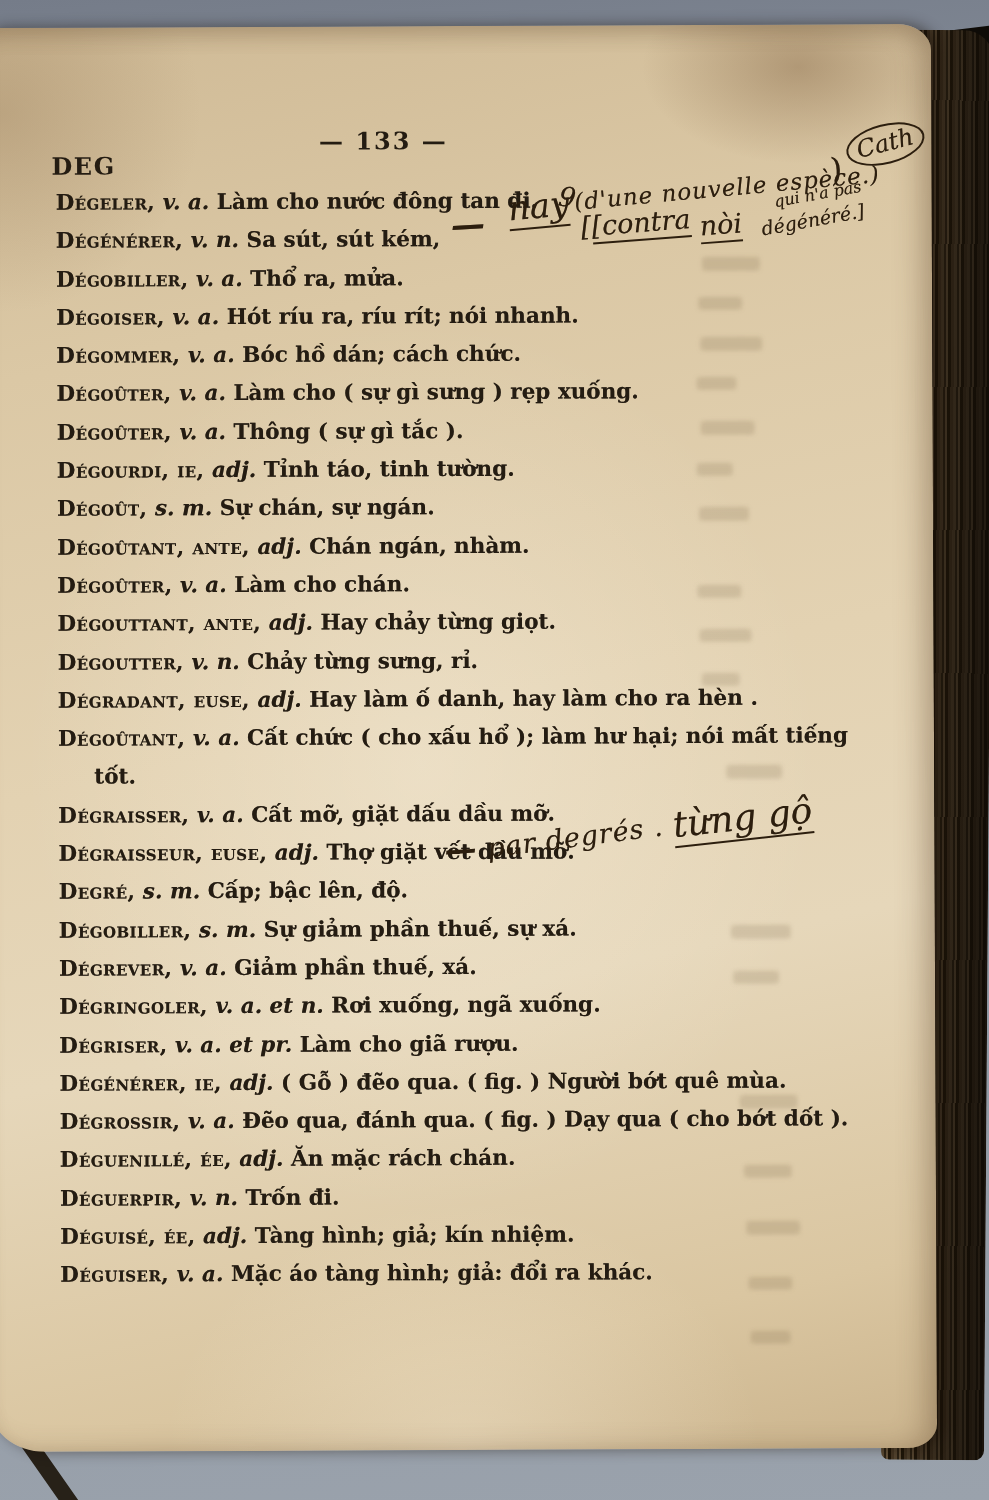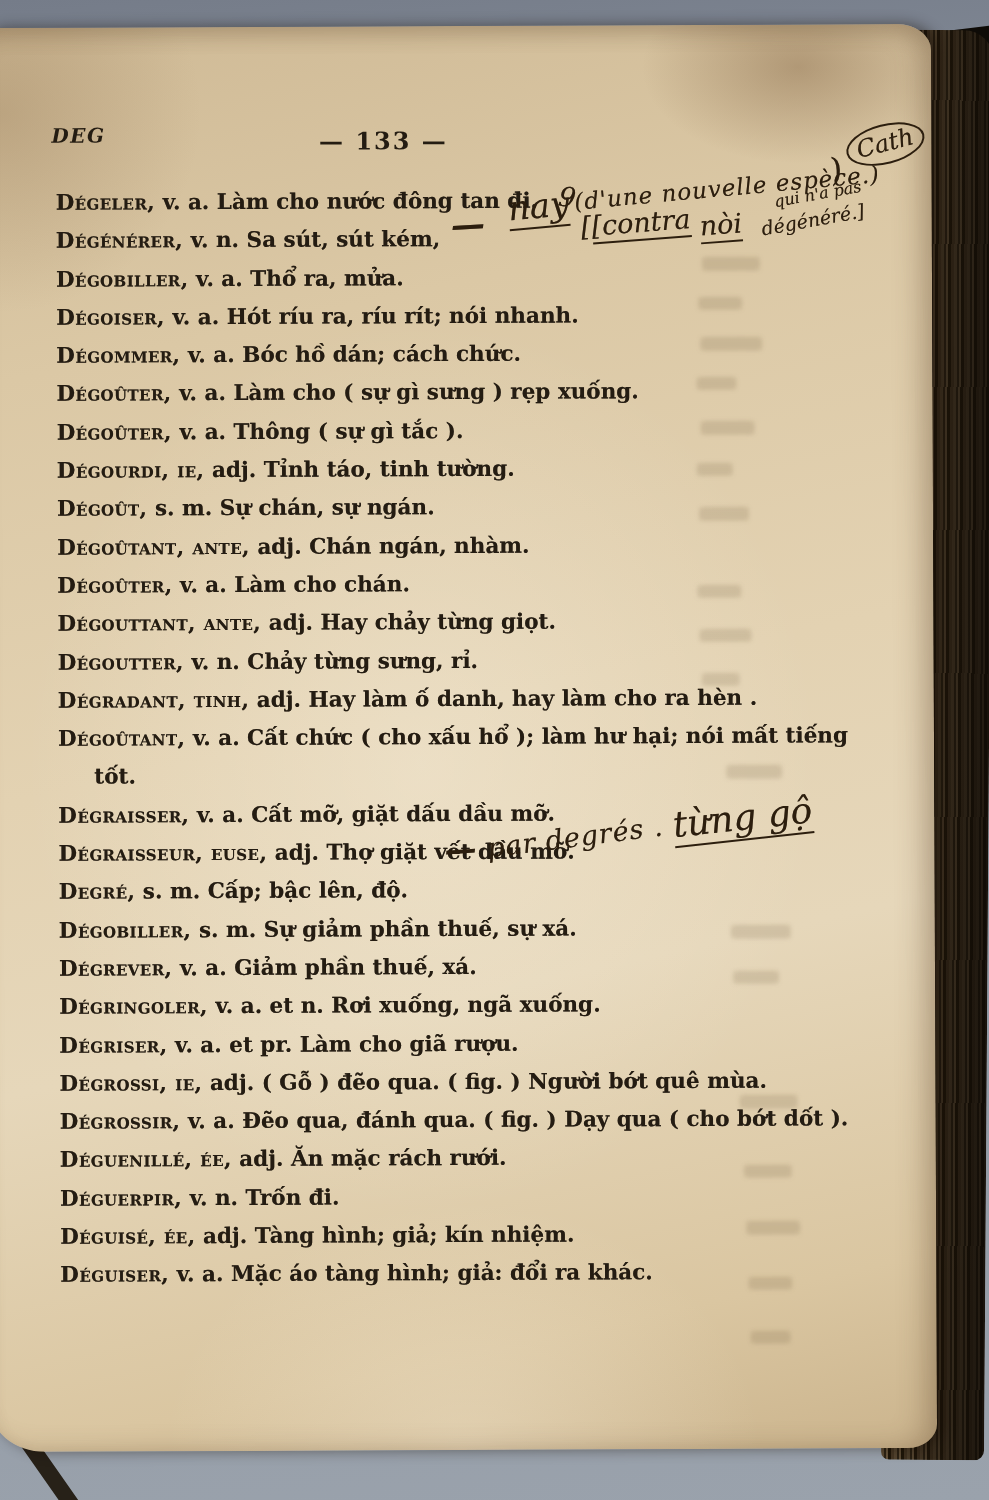--- a/index.html
+++ b/index.html
@@ -39,35 +39,35 @@
     border-radius:18px 34px 30px 56px / 14px 26px 24px 48px;
     background:
       radial-gradient(ellipse 60% 45% at 46% 52%, rgba(255,250,238,.30), rgba(255,250,238,0) 70%),
       radial-gradient(ellipse 22% 9% at 86% 3%, rgba(116,84,52,.38), rgba(116,84,52,0) 75%),
       radial-gradient(ellipse 30% 20% at 2% 6%, rgba(135,105,70,.30), rgba(135,105,70,0) 70%),
       radial-gradient(ellipse 45% 25% at 50% 100%, rgba(248,238,218,.35), rgba(248,238,218,0) 70%),
       linear-gradient(168deg,#cfba96 0%,#dbc8a5 22%,#e3d2b2 48%,#e6d7ba 66%,#dac6a1 88%,#cbb48d 100%);
     box-shadow: 6px 0 14px rgba(20,12,4,.45), inset -14px 0 26px rgba(92,70,42,.28), inset 0 10px 18px rgba(110,85,55,.20);
   }
   .header-label{
-    position:absolute;left:68px;top:96px;font-size:20px;font-weight:bold;
-    letter-spacing:1.5px;color:#241c12;font-style:italic;
+    position:absolute;left:68px;top:124px;font-size:24px;font-weight:bold;
+    letter-spacing:1.5px;color:#241c12;
   }
   .page-number{
     position:absolute;left:260px;top:100px;width:280px;text-align:center;
     font-size:24px;font-weight:bold;color:#241c12;letter-spacing:2px;
   }
   .entries{
     position:absolute;left:72px;top:156px;width:818px;
     font-size:21.5px;line-height:38.3px;font-weight:bold;color:#241c12;
     text-shadow:0 0 .5px rgba(36,28,18,.6);
   }
   .entry{margin:0;padding-left:36px;text-indent:-36px;}
   .hw{font-variant:small-caps;letter-spacing:.4px;}
-  .pos{}
+  .pos{font-style:italic;}
   
   .hand{
     position:absolute;z-index:5;color:#2c1e0e;font-style:italic;
     font-family:"DejaVu Serif","Liberation Serif",serif;
     text-shadow:0 0 .6px rgba(44,30,14,.55);white-space:nowrap;
   }
   .u{border-bottom:2.5px solid #2c1e0e;padding-bottom:1px;}
   .cath{
     display:inline-block;border:2.5px solid #2c1e0e;border-radius:50%;
     padding:3px 9px 5px 9px;
@@ -94,32 +94,32 @@
       <p class="entry"><span class="hw">Dégoiser,</span> <span class="pos">v. a.</span> <span class="def">Hót ríu ra, ríu rít; nói nhanh.</span></p>
       <p class="entry"><span class="hw">Dégommer,</span> <span class="pos">v. a.</span> <span class="def">Bóc hồ dán; cách chức.</span></p>
       <p class="entry"><span class="hw">Dégoûter,</span> <span class="pos">v. a.</span> <span class="def">Làm cho ( sự gì sưng ) rẹp xuống.</span></p>
       <p class="entry"><span class="hw">Dégoûter,</span> <span class="pos">v. a.</span> <span class="def">Thông ( sự gì tắc ).</span></p>
       <p class="entry"><span class="hw">Dégourdi, ie,</span> <span class="pos">adj.</span> <span class="def">Tỉnh táo, tinh tường.</span></p>
       <p class="entry"><span class="hw">Dégoût,</span> <span class="pos">s. m.</span> <span class="def">Sự chán, sự ngán.</span></p>
       <p class="entry"><span class="hw">Dégoûtant, ante,</span> <span class="pos">adj.</span> <span class="def">Chán ngán, nhàm.</span></p>
       <p class="entry"><span class="hw">Dégoûter,</span> <span class="pos">v. a.</span> <span class="def">Làm cho chán.</span></p>
       <p class="entry"><span class="hw">Dégouttant, ante,</span> <span class="pos">adj.</span> <span class="def">Hay chảy từng giọt.</span></p>
       <p class="entry"><span class="hw">Dégoutter,</span> <span class="pos">v. n.</span> <span class="def">Chảy từng sưng, rỉ.</span></p>
-      <p class="entry"><span class="hw">Dégradant, tinh,</span> <span class="pos">adj.</span> <span class="def">Hay làm ố danh, hay làm cho ra hèn .</span></p>
+      <p class="entry"><span class="hw">Dégradant, euse,</span> <span class="pos">adj.</span> <span class="def">Hay làm ố danh, hay làm cho ra hèn .</span></p>
       <p class="entry"><span class="hw">Dégoûtant,</span> <span class="pos">v. a.</span> <span class="def">Cất chức ( cho xấu hổ ); làm hư hại; nói mất tiếng tốt.</span></p>
       <p class="entry"><span class="hw">Dégraisser,</span> <span class="pos">v. a.</span> <span class="def">Cất mỡ, giặt dấu  dầu mỡ.</span></p>
       <p class="entry"><span class="hw">Dégraisseur, euse,</span> <span class="pos">adj.</span> <span class="def">Thợ giặt vết dầu mỡ.</span></p>
       <p class="entry"><span class="hw">Degré,</span> <span class="pos">s. m.</span> <span class="def">Cấp; bậc lên, độ.</span></p>
       <p class="entry"><span class="hw">Dégobiller,</span> <span class="pos">s. m.</span> <span class="def">Sự giảm phần thuế, sự xá.</span></p>
       <p class="entry"><span class="hw">Dégrever,</span> <span class="pos">v. a.</span> <span class="def">Giảm phần thuế, xá.</span></p>
       <p class="entry"><span class="hw">Dégringoler,</span> <span class="pos">v. a. et n.</span> <span class="def">Rơi xuống, ngã xuống.</span></p>
       <p class="entry"><span class="hw">Dégriser,</span> <span class="pos">v. a. et pr.</span> <span class="def">Làm cho giã rượu.</span></p>
-      <p class="entry"><span class="hw">Dégrossi, ie,</span> <span class="pos">adj.</span> <span class="def">( Gỗ ) đẽo qua. ( fig. ) Người  bớt quê mùa.</span></p>
+      <p class="entry"><span class="hw">Dégénérer, ie,</span> <span class="pos">adj.</span> <span class="def">( Gỗ ) đẽo qua. ( fig. ) Người  bớt quê mùa.</span></p>
       <p class="entry"><span class="hw">Dégrossir,</span> <span class="pos">v. a.</span> <span class="def">Đẽo qua, đánh qua. ( fig. ) Dạy qua ( cho bớt dốt ).</span></p>
-      <p class="entry"><span class="hw">Déguenillé, ée,</span> <span class="pos">adj.</span> <span class="def">Ăn mặc rách rưới.</span></p>
+      <p class="entry"><span class="hw">Déguenillé, ée,</span> <span class="pos">adj.</span> <span class="def">Ăn mặc rách chán.</span></p>
       <p class="entry"><span class="hw">Déguerpir,</span> <span class="pos">v. n.</span> <span class="def">Trốn đi.</span></p>
       <p class="entry"><span class="hw">Déguisé, ée,</span> <span class="pos">adj.</span> <span class="def">Tàng hình; giả; kín nhiệm.</span></p>
       <p class="entry"><span class="hw">Déguiser,</span> <span class="pos">v. a.</span> <span class="def">Mặc áo tàng hình; giả: đổi ra khác.</span></p>
     </div>
 
   <div class="hand" style="left:575px;top:156px;font-size:27px;transform:rotate(8deg);">9</div>
   <div class="hand" style="left:590px;top:150px;font-size:23px;transform:rotate(-5deg);letter-spacing:1px;">(d'une nouvelle espèce.)</div>
   <div class="hand" style="left:846px;top:126px;font-size:32px;transform:rotate(-14deg);">)</div>
   <div class="hand" style="left:862px;top:100px;font-size:24px;transform:rotate(-14deg);">
     <span class="cath">Cath</span>

